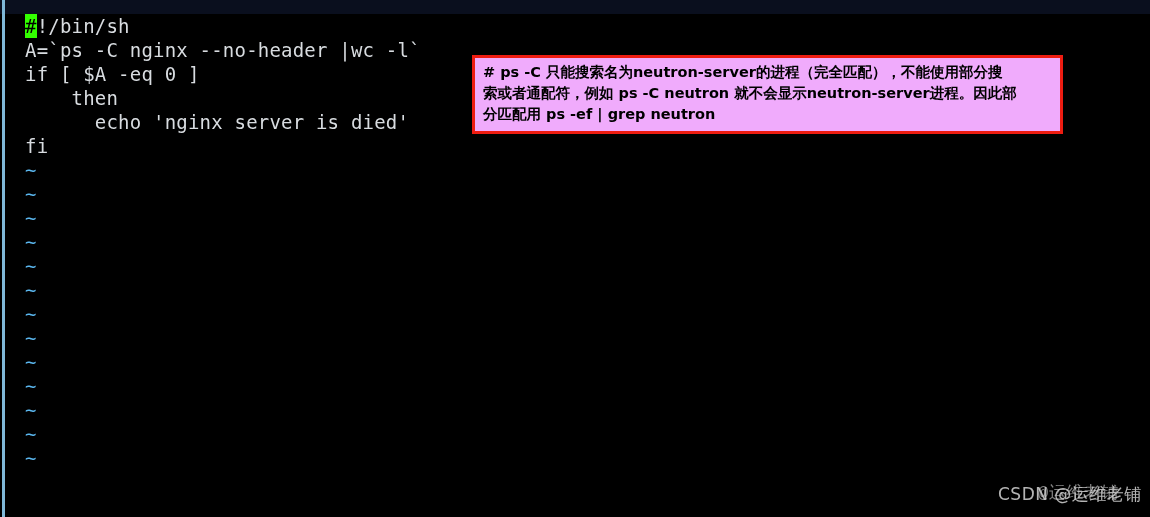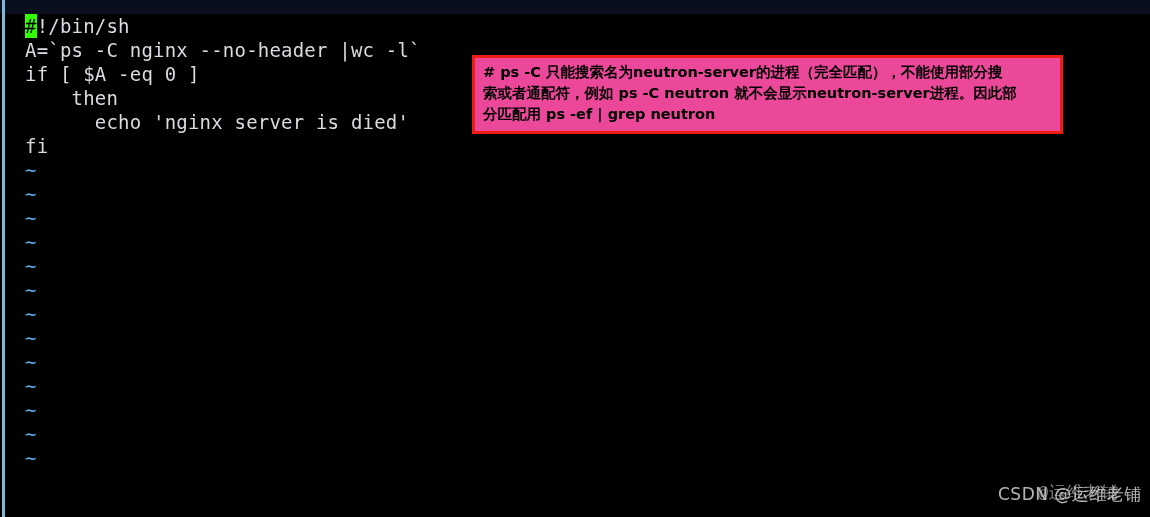--- a/index.html
+++ b/index.html
@@ -69,21 +69,21 @@
     display: inline-block;
   }
 
   
   .callout {
     position: absolute;
     left: 472px;
     top: 55px;
     width: 591px;
     box-sizing: border-box;
-    background: #ec4899;
+    background: #f0abfc;
     border: 3px solid #ee1c11;
     padding: 4px 8px 6px 8px;
   }
 
   .callout-line {
     font-family: "DejaVu Sans", "Liberation Sans", sans-serif;
     font-size: 14.5px;
     line-height: 21px;
     color: #000000;
     white-space: nowrap;

